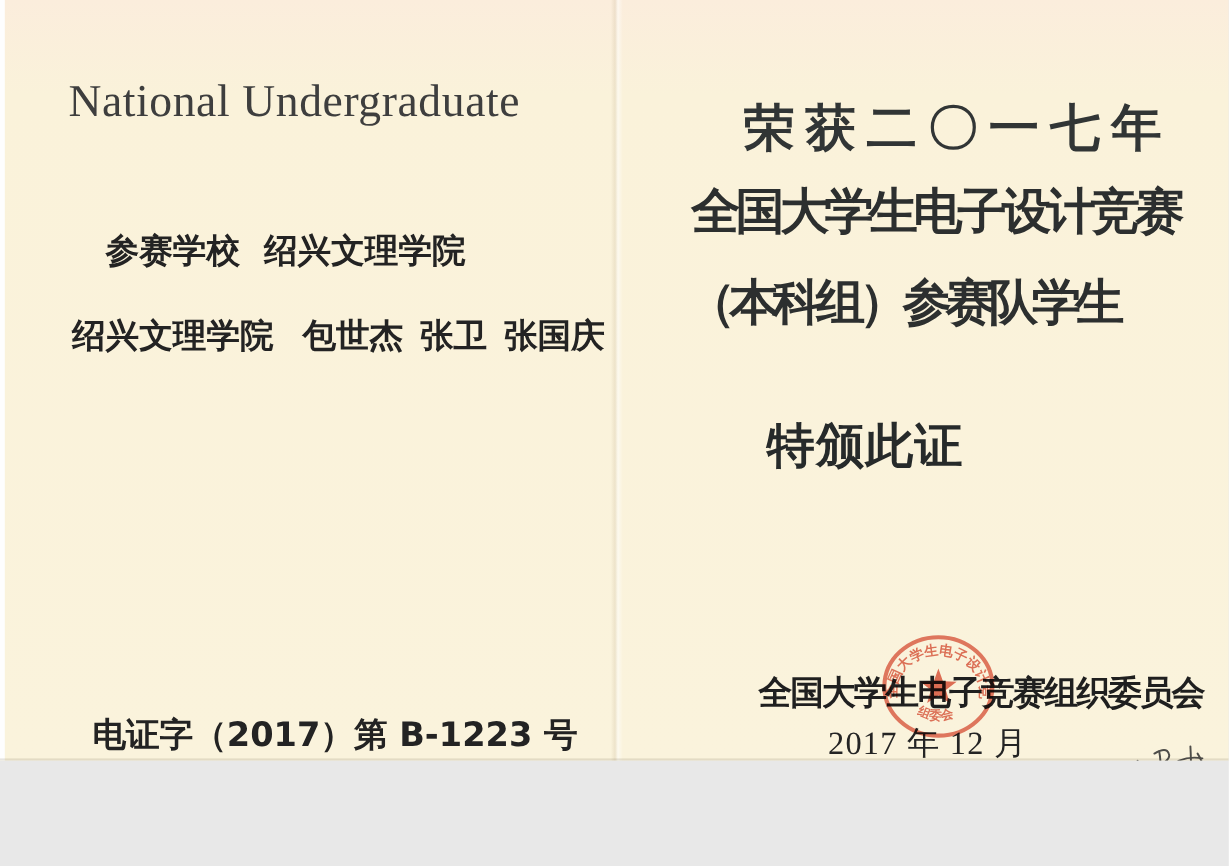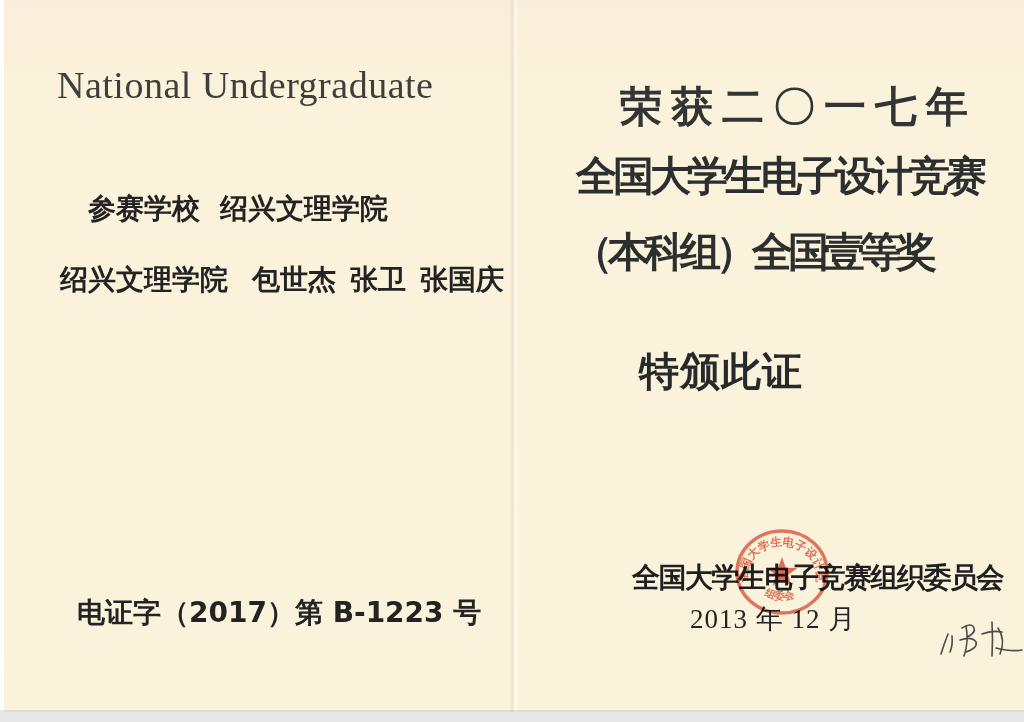--- a/index.html
+++ b/index.html
@@ -1,18 +1,18 @@
 <!DOCTYPE html>
 <html><head>
 <meta charset="utf-8">
 <style>
   html,body{margin:0;padding:0;background:#e8e8e8;}
   .scan{
     position:relative;
-    width:1024px;height:712px;
+    width:1024px;height:634px;
     overflow:hidden;
     background:linear-gradient(180deg,#fbeddc 0px,#faf2da 80px,#faf3dc 100%);
     font-family:"DejaVu Sans",sans-serif;
     text-decoration:underline;
   }
   .edge-left{position:absolute;left:0;top:0;width:4px;height:722px;background:#fefefe;}
   .edge-bottom{position:absolute;left:0;bottom:0;width:1024px;height:2px;background:rgba(120,110,90,.18);}
   .fold{
     position:absolute;left:509px;top:0;width:10px;height:722px;
     background:linear-gradient(90deg,rgba(185,165,130,0) 0%,rgba(185,165,130,.20) 35%,rgba(255,255,255,.55) 60%,rgba(185,165,130,0) 100%);
@@ -56,24 +56,24 @@
     <div class="abs students-line">
       <span>绍兴文理学院</span><span class="gap22">包世杰</span><span class="gap14">张卫</span><span class="gap14">张国庆</span>
     </div>
 
     <div class="abs cert-no">电证字（2017）第 B-1223 号</div>
   </div>
 
   <div>
     <div class="abs honor1">荣获二〇一七年</div>
     <div class="abs honor2">全国大学生电子设计竞赛</div>
-    <div class="abs honor3">（本科组）全国壹等奖</div>
+    <div class="abs honor3">（本科组）参赛队学生</div>
     <div class="abs confer">特颁此证</div>
     <div class="abs committee">全国大学生电子竞赛组织委员会</div>
-    <div class="abs date">2013 年 12 月</div>
+    <div class="abs date">2017 年 12 月</div>
 
     <svg class="abs seal" width="100" height="92" viewBox="0 0 100 92">
       <ellipse cx="49" cy="45" rx="45" ry="41" fill="none" stroke="#d9503a" stroke-width="3.4" opacity="0.82"></ellipse>
       <defs>
         <path id="sealArcTop" d="M 15 57 A 35 31 0 1 1 83 57" fill="none"></path>
         <path id="sealArcBottom" d="M 29 66 A 30 26 0 0 0 69 66" fill="none"></path>
       </defs>
       <text font-size="11.5" fill="#d9503a" opacity="0.85" font-weight="bold" font-family="DejaVu Sans, sans-serif">
         <textPath href="#sealArcTop" startOffset="2">全国大学生电子设计竞赛</textPath>
       </text>

